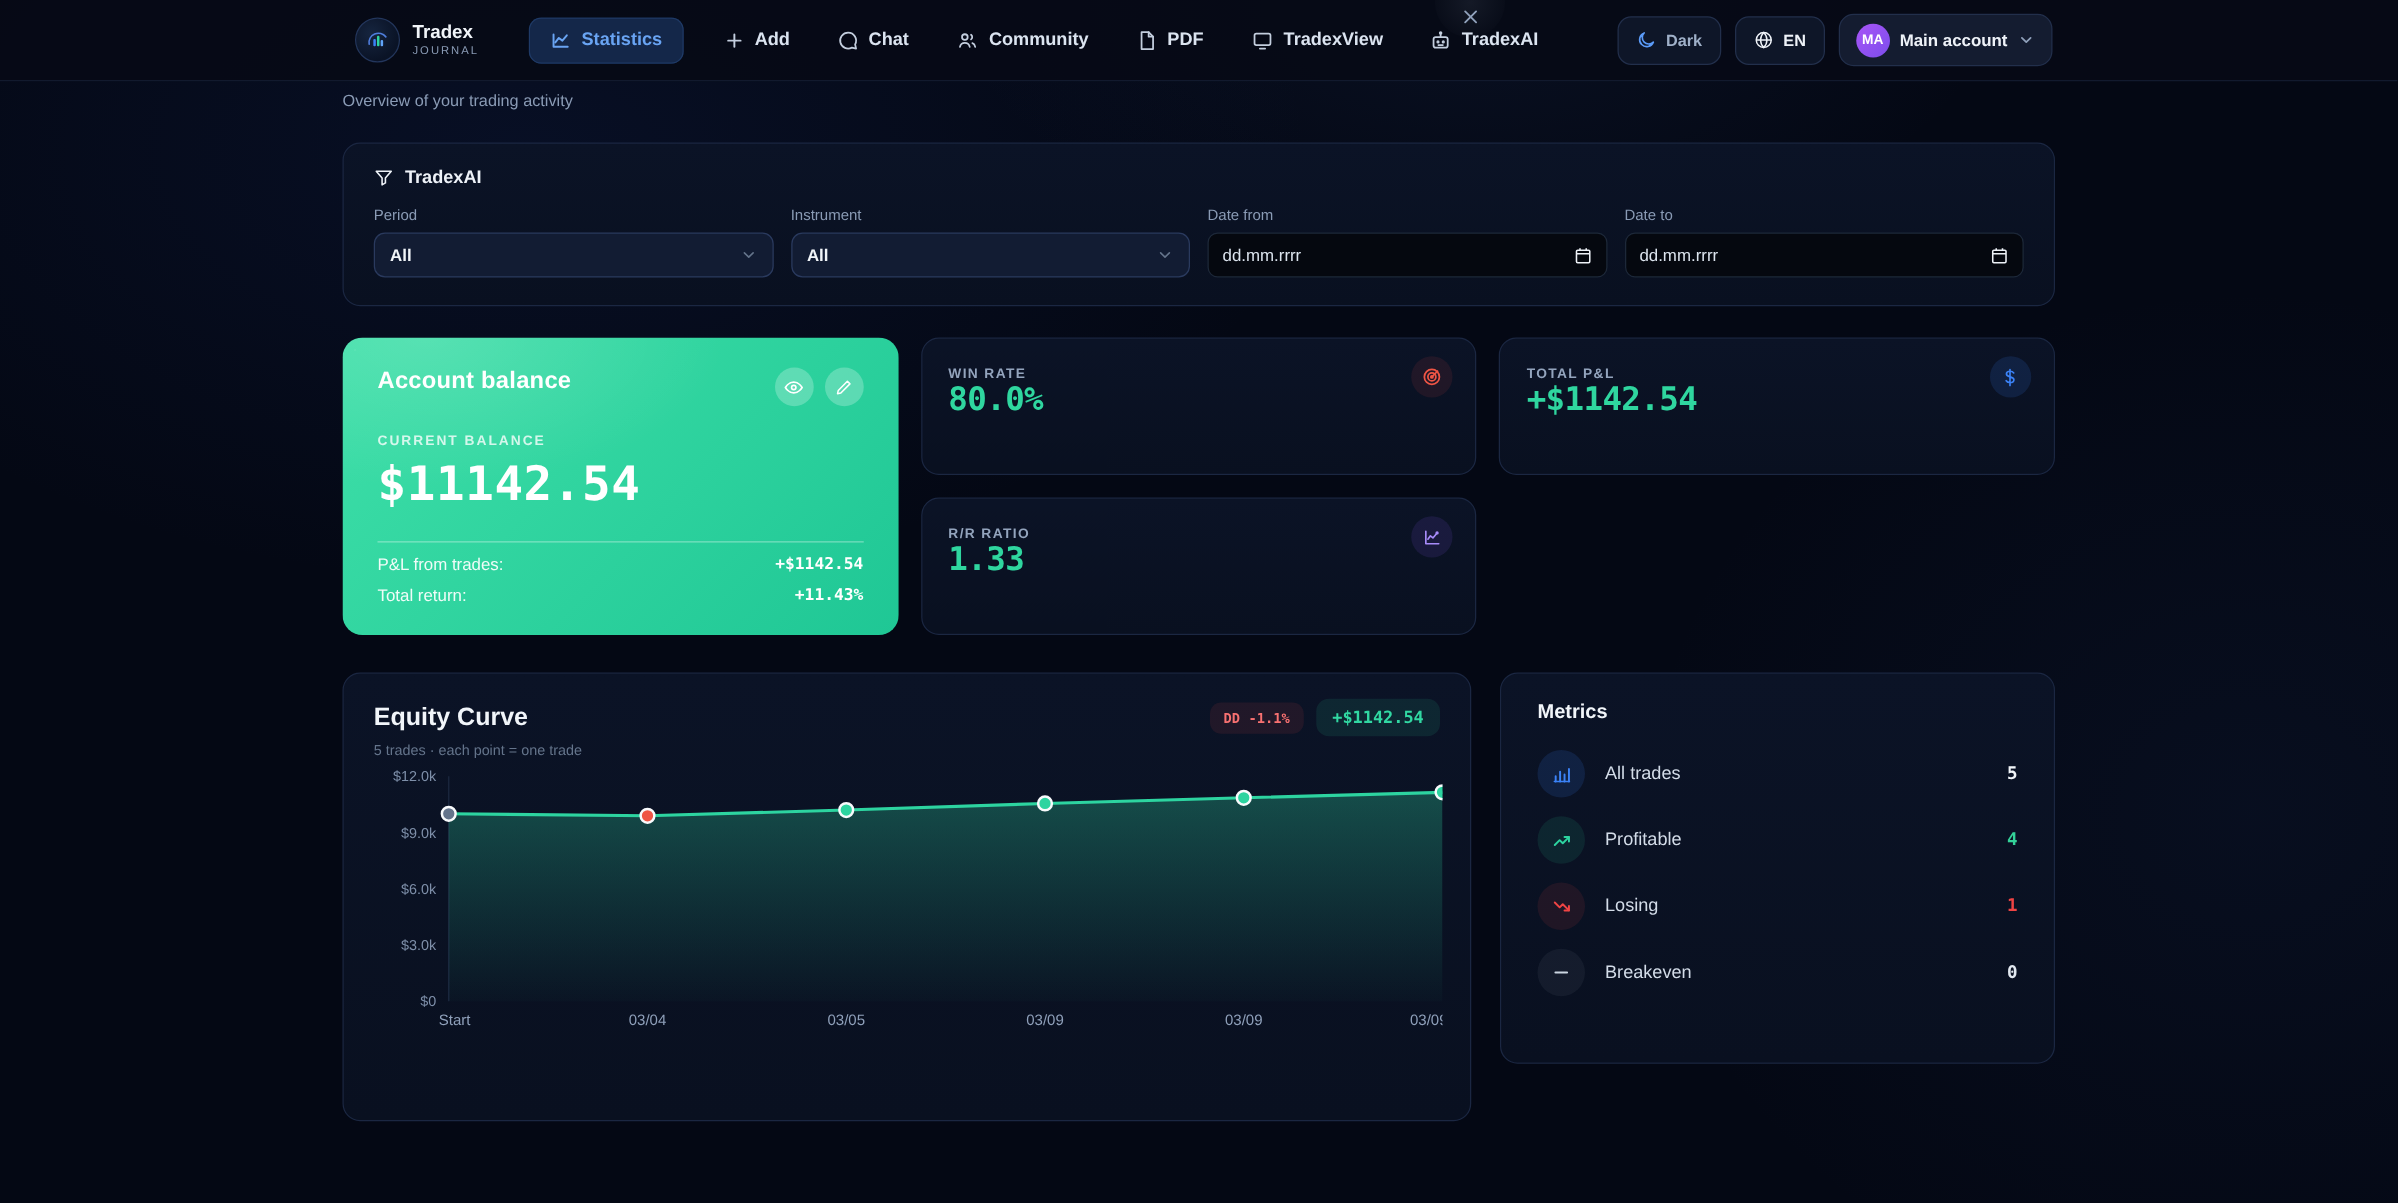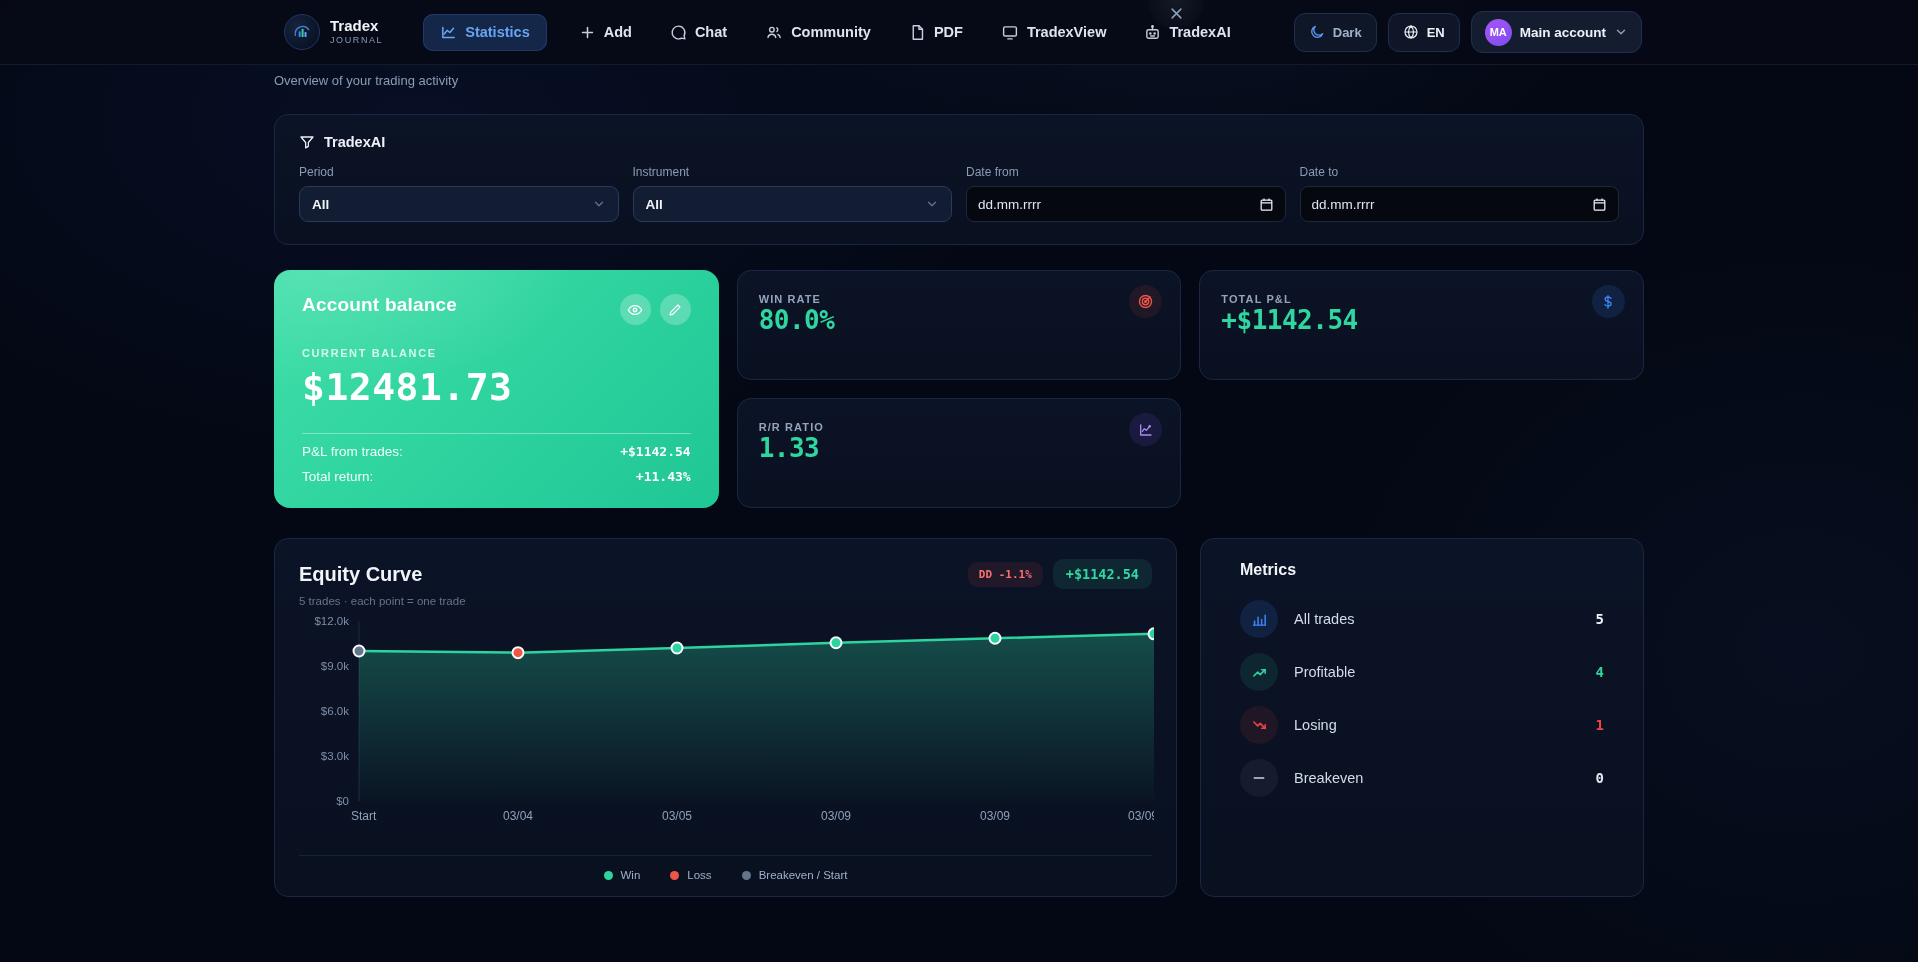--- a/index.html
+++ b/index.html
@@ -137,21 +137,21 @@
     padding:7px 13px; border-radius:10px;
   }
   #equity-chart { margin-top:8px; display:block; }
   .legend-row {
     margin-top:auto; border-top:1px solid #17223a; display:flex; justify-content:center;
     align-items:center; gap:30px; padding:13px 0 15px;
   }
   .legend-item { display:flex; align-items:center; gap:8px; font-size:11.5px; color:#9fb0c8; }
   .legend-dot { width:9px; height:9px; border-radius:50%; }
 
-  .metrics-card { padding:22px 39px; height:359px; }
+  .metrics-card { padding:22px 29px; height:313px; }
   .metrics-title { font-size:16px; font-weight:bold; color:#f1f5f9; }
   .metric-row { display:flex; align-items:center; gap:16px; margin-top:15px; height:38px; }
   .metric-icon { width:38px; height:38px; border-radius:50%; display:flex; align-items:center; justify-content:center; flex:none; }
   .metric-label { font-size:14.5px; color:#d3dce8; flex:1; }
   .metric-value { font-size:14px; font-weight:bold; }
 
   svg { display:block; }
   .axis-label { font-size:11.5px; fill:#7e8fa9; font-family:"Liberation Sans", sans-serif; }
   .x-label { font-size:12px; fill:#8fa0ba; font-family:"Liberation Sans", sans-serif; }
 </style>
@@ -323,21 +323,21 @@
               </svg>
           </div>
           <div class="icon-btn">
             <svg width="14" height="14" viewBox="0 0 24 24" fill="none" stroke="#fff" stroke-width="2.1" stroke-linecap="round" stroke-linejoin="round">
                 <path d="M17 3.5l3.5 3.5L8 19.5 3.5 20.5 4.5 16z"></path>
               </svg>
           </div>
         </div>
       </div>
       <div class="balance-label">CURRENT BALANCE</div>
-      <div class="balance-value mono">$12481.73</div>
+      <div class="balance-value mono">$11142.54</div>
       <div class="balance-divider"></div>
       <div class="balance-row">
         <span class="balance-row-label">P&amp;L from trades:</span>
         <span class="balance-row-value mono">+$1142.54</span>
       </div>
       <div class="balance-row">
         <span class="balance-row-label">Total return:</span>
         <span class="balance-row-value mono">+11.43%</span>
       </div>
     </div>
@@ -412,34 +412,20 @@
           <circle cx="537" cy="27.75" r="5.5" fill="#2dd4a0" stroke="#f8fafc" stroke-width="2"></circle>
           <circle cx="696" cy="23.25" r="5.5" fill="#2dd4a0" stroke="#f8fafc" stroke-width="2"></circle>
           <circle cx="855" cy="18.86189999999999" r="5.5" fill="#2dd4a0" stroke="#f8fafc" stroke-width="2"></circle>
           <text x="52" y="205" text-anchor="start" class="x-label">Start</text>
           <text x="219" y="205" text-anchor="middle" class="x-label">03/04</text>
           <text x="378" y="205" text-anchor="middle" class="x-label">03/05</text>
           <text x="537" y="205" text-anchor="middle" class="x-label">03/09</text>
           <text x="696" y="205" text-anchor="middle" class="x-label">03/09</text>
           <text x="859" y="205" text-anchor="end" class="x-label">03/09</text>
         </svg>
-      <div class="legend-row">
-        <div class="legend-item">
-          <span class="legend-dot" style="background: rgb(45, 212, 160);"></span>
-          <span>Win</span>
-        </div>
-        <div class="legend-item">
-          <span class="legend-dot" style="background: rgb(239, 85, 69);"></span>
-          <span>Loss</span>
-        </div>
-        <div class="legend-item">
-          <span class="legend-dot" style="background: rgb(100, 116, 139);"></span>
-          <span>Breakeven / Start</span>
-        </div>
-      </div>
     </div>
 
     <div class="card metrics-card">
       <div class="metrics-title">Metrics</div>
 
       <div class="metric-row" style="margin-top:21px;">
         <div class="metric-icon ic-blue">
           <svg width="17" height="17" viewBox="0 0 24 24" fill="none" stroke="#3b82f6" stroke-width="2.2" stroke-linecap="round">
               <path d="M5 20V14M10 20V9M15 20V12M20 20V6"></path>
               <path d="M3.5 20h17" stroke-width="1.8"></path>

